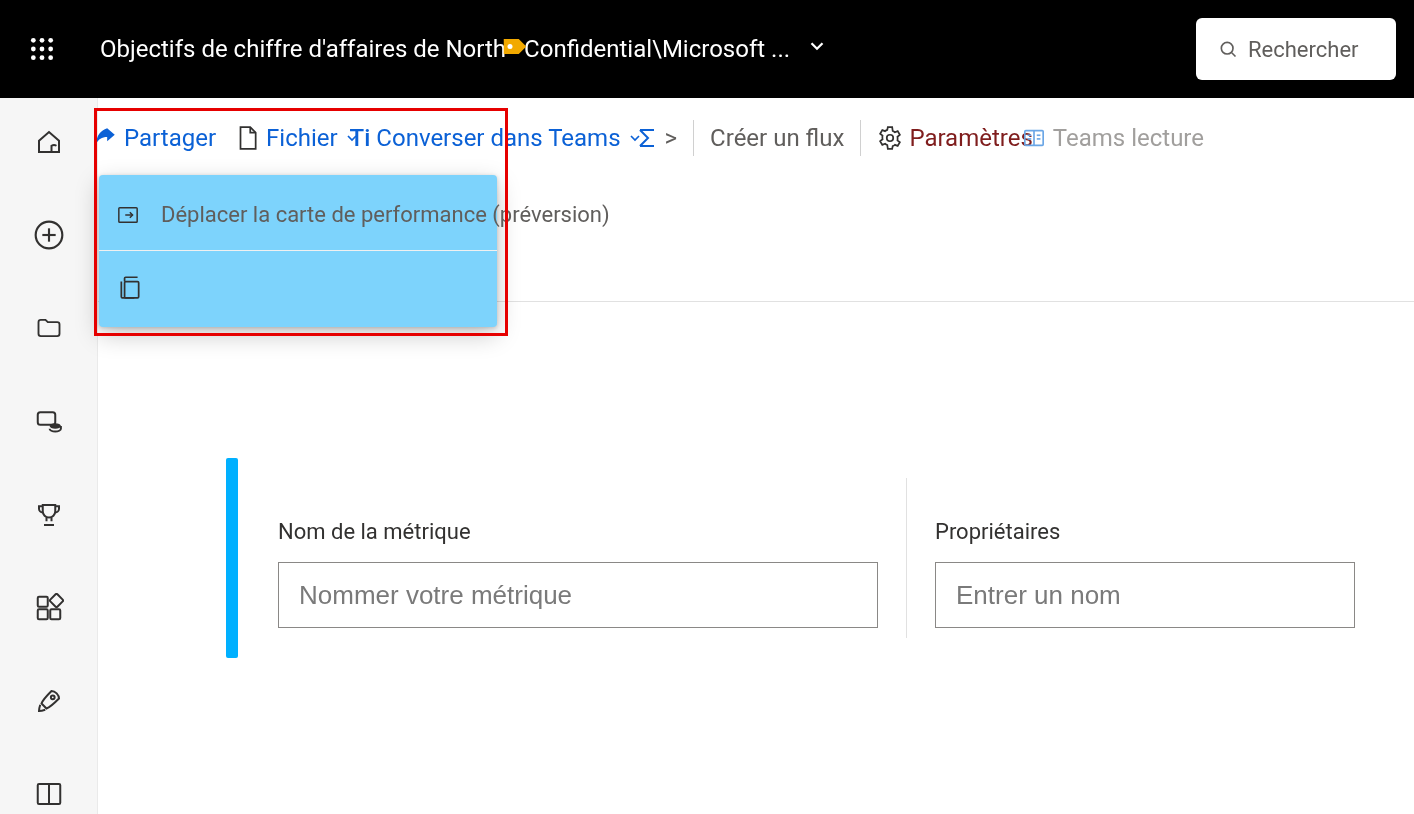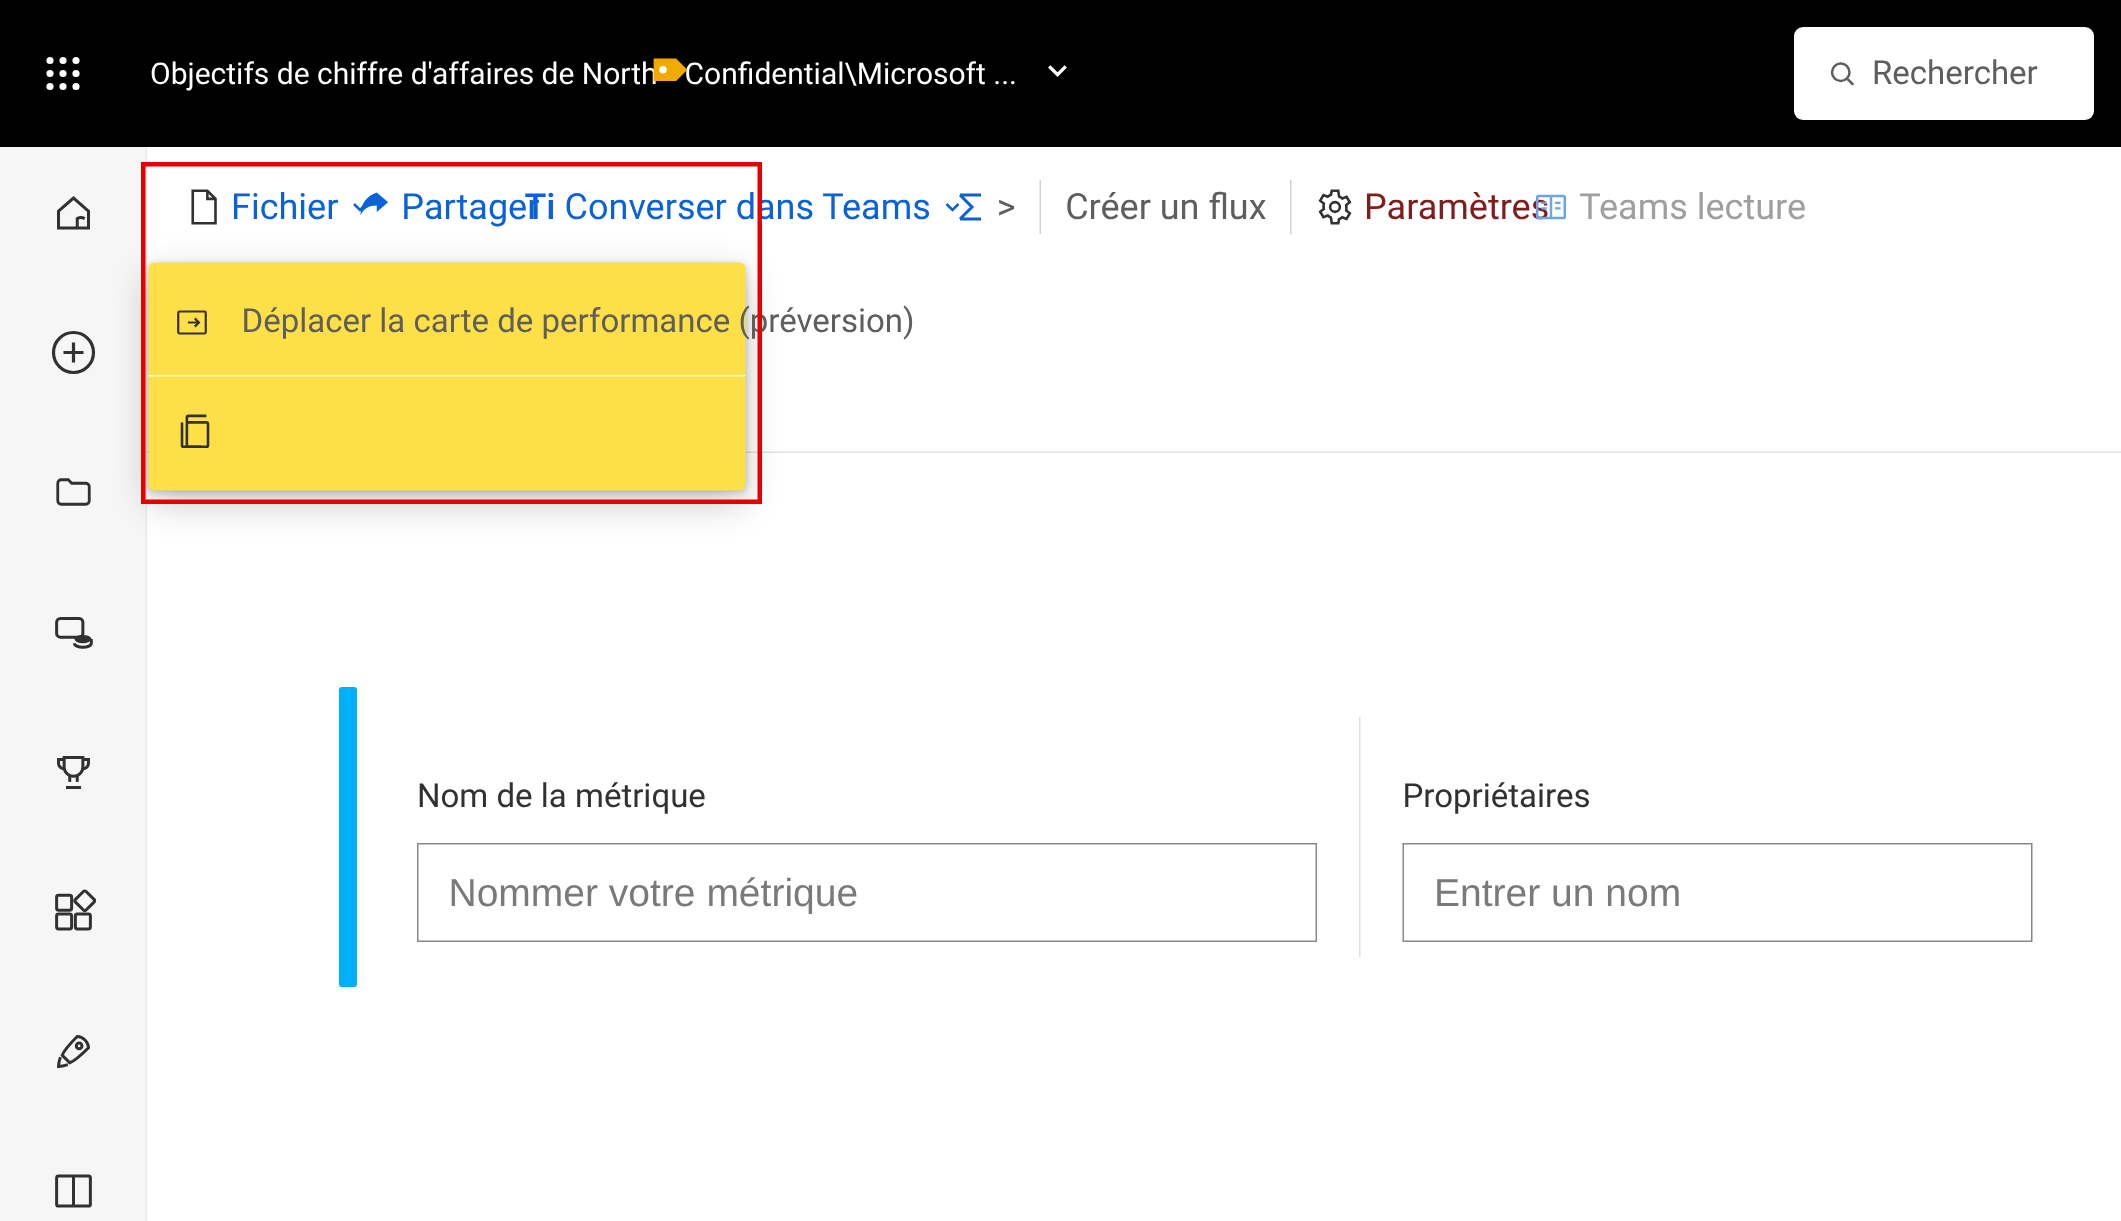--- a/index.html
+++ b/index.html
@@ -28,21 +28,21 @@
   .app-launcher {
     width: 60px;
     height: 60px;
     display: flex;
     align-items: center;
     justify-content: center;
     cursor: pointer;
   }
   .topbar-title {
     color: #fff;
-    font-size: 20px;
+    font-size: 24px;
     font-weight: 400;
     margin-left: 28px;
     white-space: nowrap;
     display: flex;
     align-items: center;
     gap: 0px;
   }
   .tag-icon {
     display:inline-flex;
     align-items:center;
@@ -170,21 +170,21 @@
   }
   .field-input::placeholder { color:#7a7a7a; }
   .vline { width:1px;height:160px;background:#e1e1e1; margin: 0 28px; }
 
   
   .flyout {
     position: absolute;
     left: 99px;
     top: 175px;
     width: 398px;
-    background:#fde047;
+    background:#7dd3fc;
     border-radius: 4px;
     box-shadow: 0 8px 24px rgba(0,0,0,0.22), 0 1px 4px rgba(0,0,0,0.18);
     z-index: 30;
     overflow: visible;
     padding: 4px 0;
   }
   .fly-item {
     height: 72px;
     display:flex;align-items:center;gap:20px;
     padding: 0 16px;
@@ -309,36 +309,36 @@
       <svg width="30" height="30" viewBox="0 0 24 24" fill="none" stroke="#323130" stroke-width="1.6">
           <rect x="3" y="4" width="18" height="16" rx="1"></rect>
           <line x1="12" y1="4" x2="12" y2="20"></line>
         </svg>
     </div>
   </div>
 
   <div class="content">
 
     <div class="cmdbar">
+      <div class="cmd share" style="margin-left:-30px;">
+        <svg width="26" height="26" viewBox="0 0 24 24" fill="#0b61d6">
+            <path d="M14 3l7 6-7 6v-4c-5 0-8 2-10 6 0-7 4-12 10-14z"></path>
+          </svg>
+        <span>Partager</span>
+      </div>
+
       <div class="cmd file">
         <svg width="26" height="30" viewBox="0 0 24 24" fill="none" stroke="#323130" stroke-width="1.6">
             <path d="M6 2h9l5 5v15H6z"></path>
             <path d="M15 2v5h5"></path>
           </svg>
         <span>Fichier</span>
         <svg width="16" height="16" viewBox="0 0 24 24" fill="none" stroke="#0b61d6" stroke-width="2.5">
             <polyline points="6 9 12 15 18 9"></polyline>
           </svg>
-      </div>
-
-      <div class="cmd share" style="margin-left:-30px;">
-        <svg width="26" height="26" viewBox="0 0 24 24" fill="#0b61d6">
-            <path d="M14 3l7 6-7 6v-4c-5 0-8 2-10 6 0-7 4-12 10-14z"></path>
-          </svg>
-        <span>Partager</span>
       </div>
 
       <div class="cmd file" style="margin-left:-28px;">
         <span style="color:#0b61d6;font-weight:500;">Ti</span>
         <span>Converser dans Teams</span>
         <svg width="16" height="16" viewBox="0 0 24 24" fill="none" stroke="#0b61d6" stroke-width="2.5">
             <polyline points="6 9 12 15 18 9"></polyline>
           </svg>
       </div>
 

